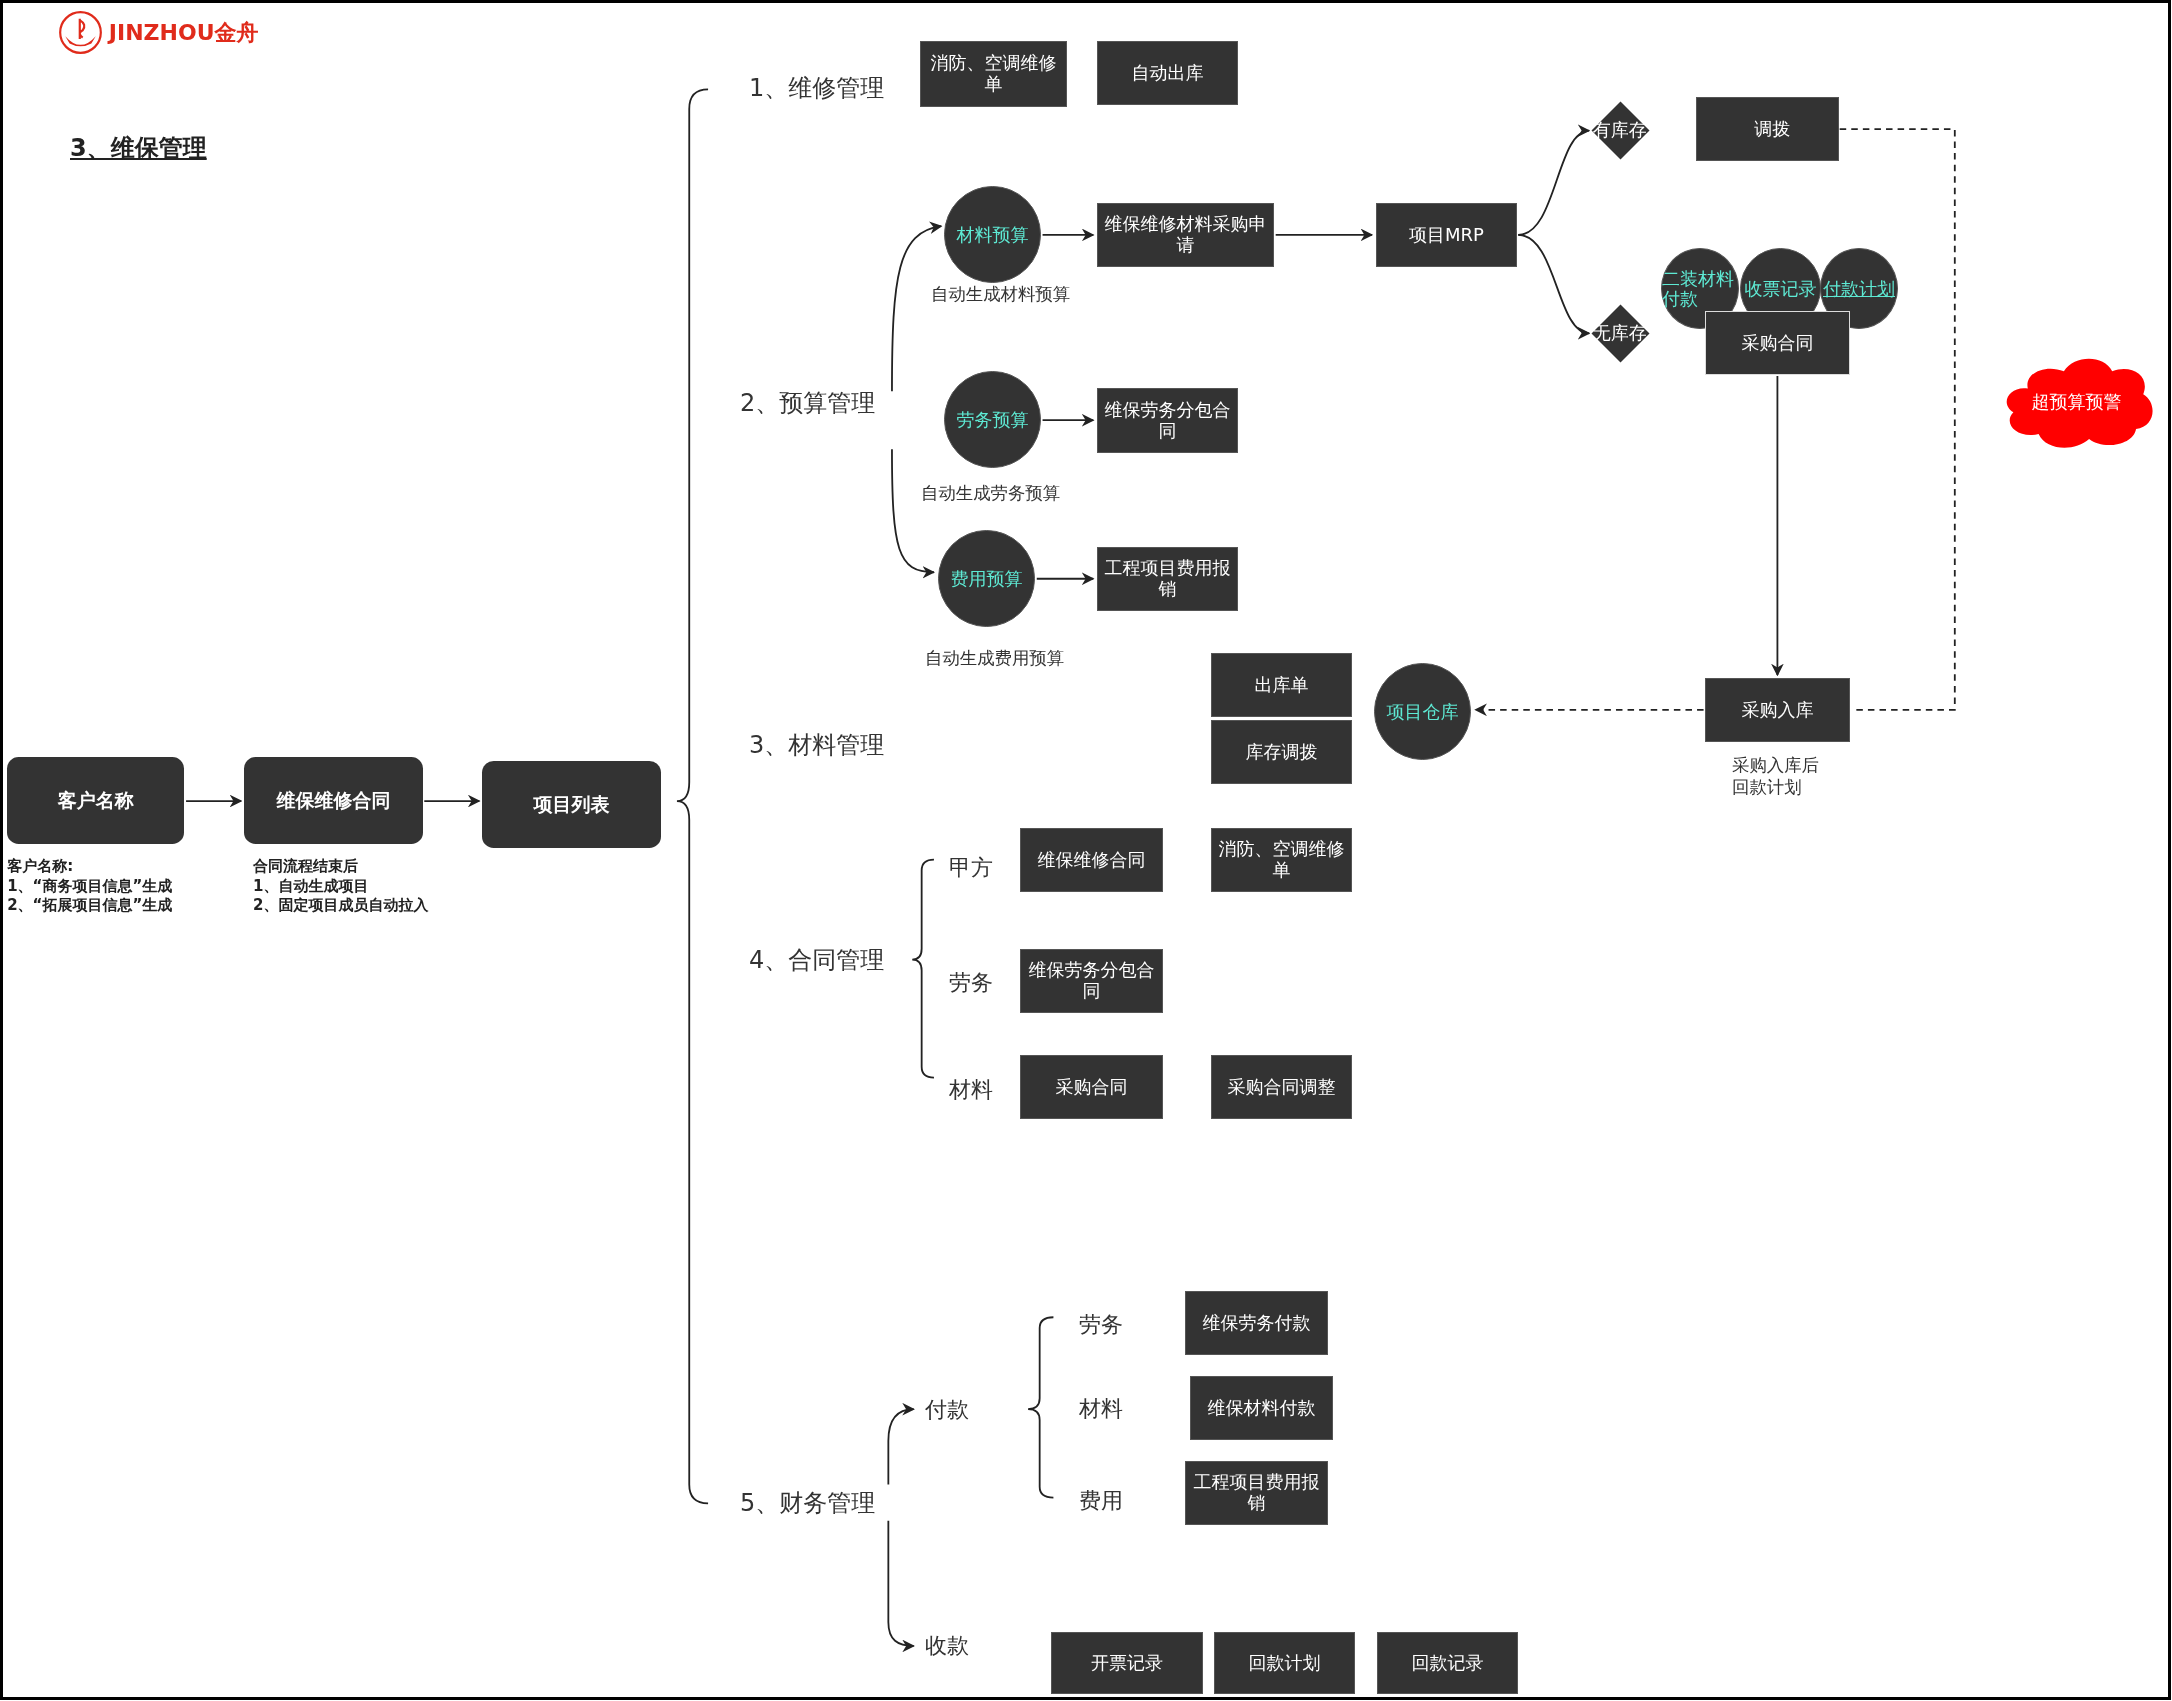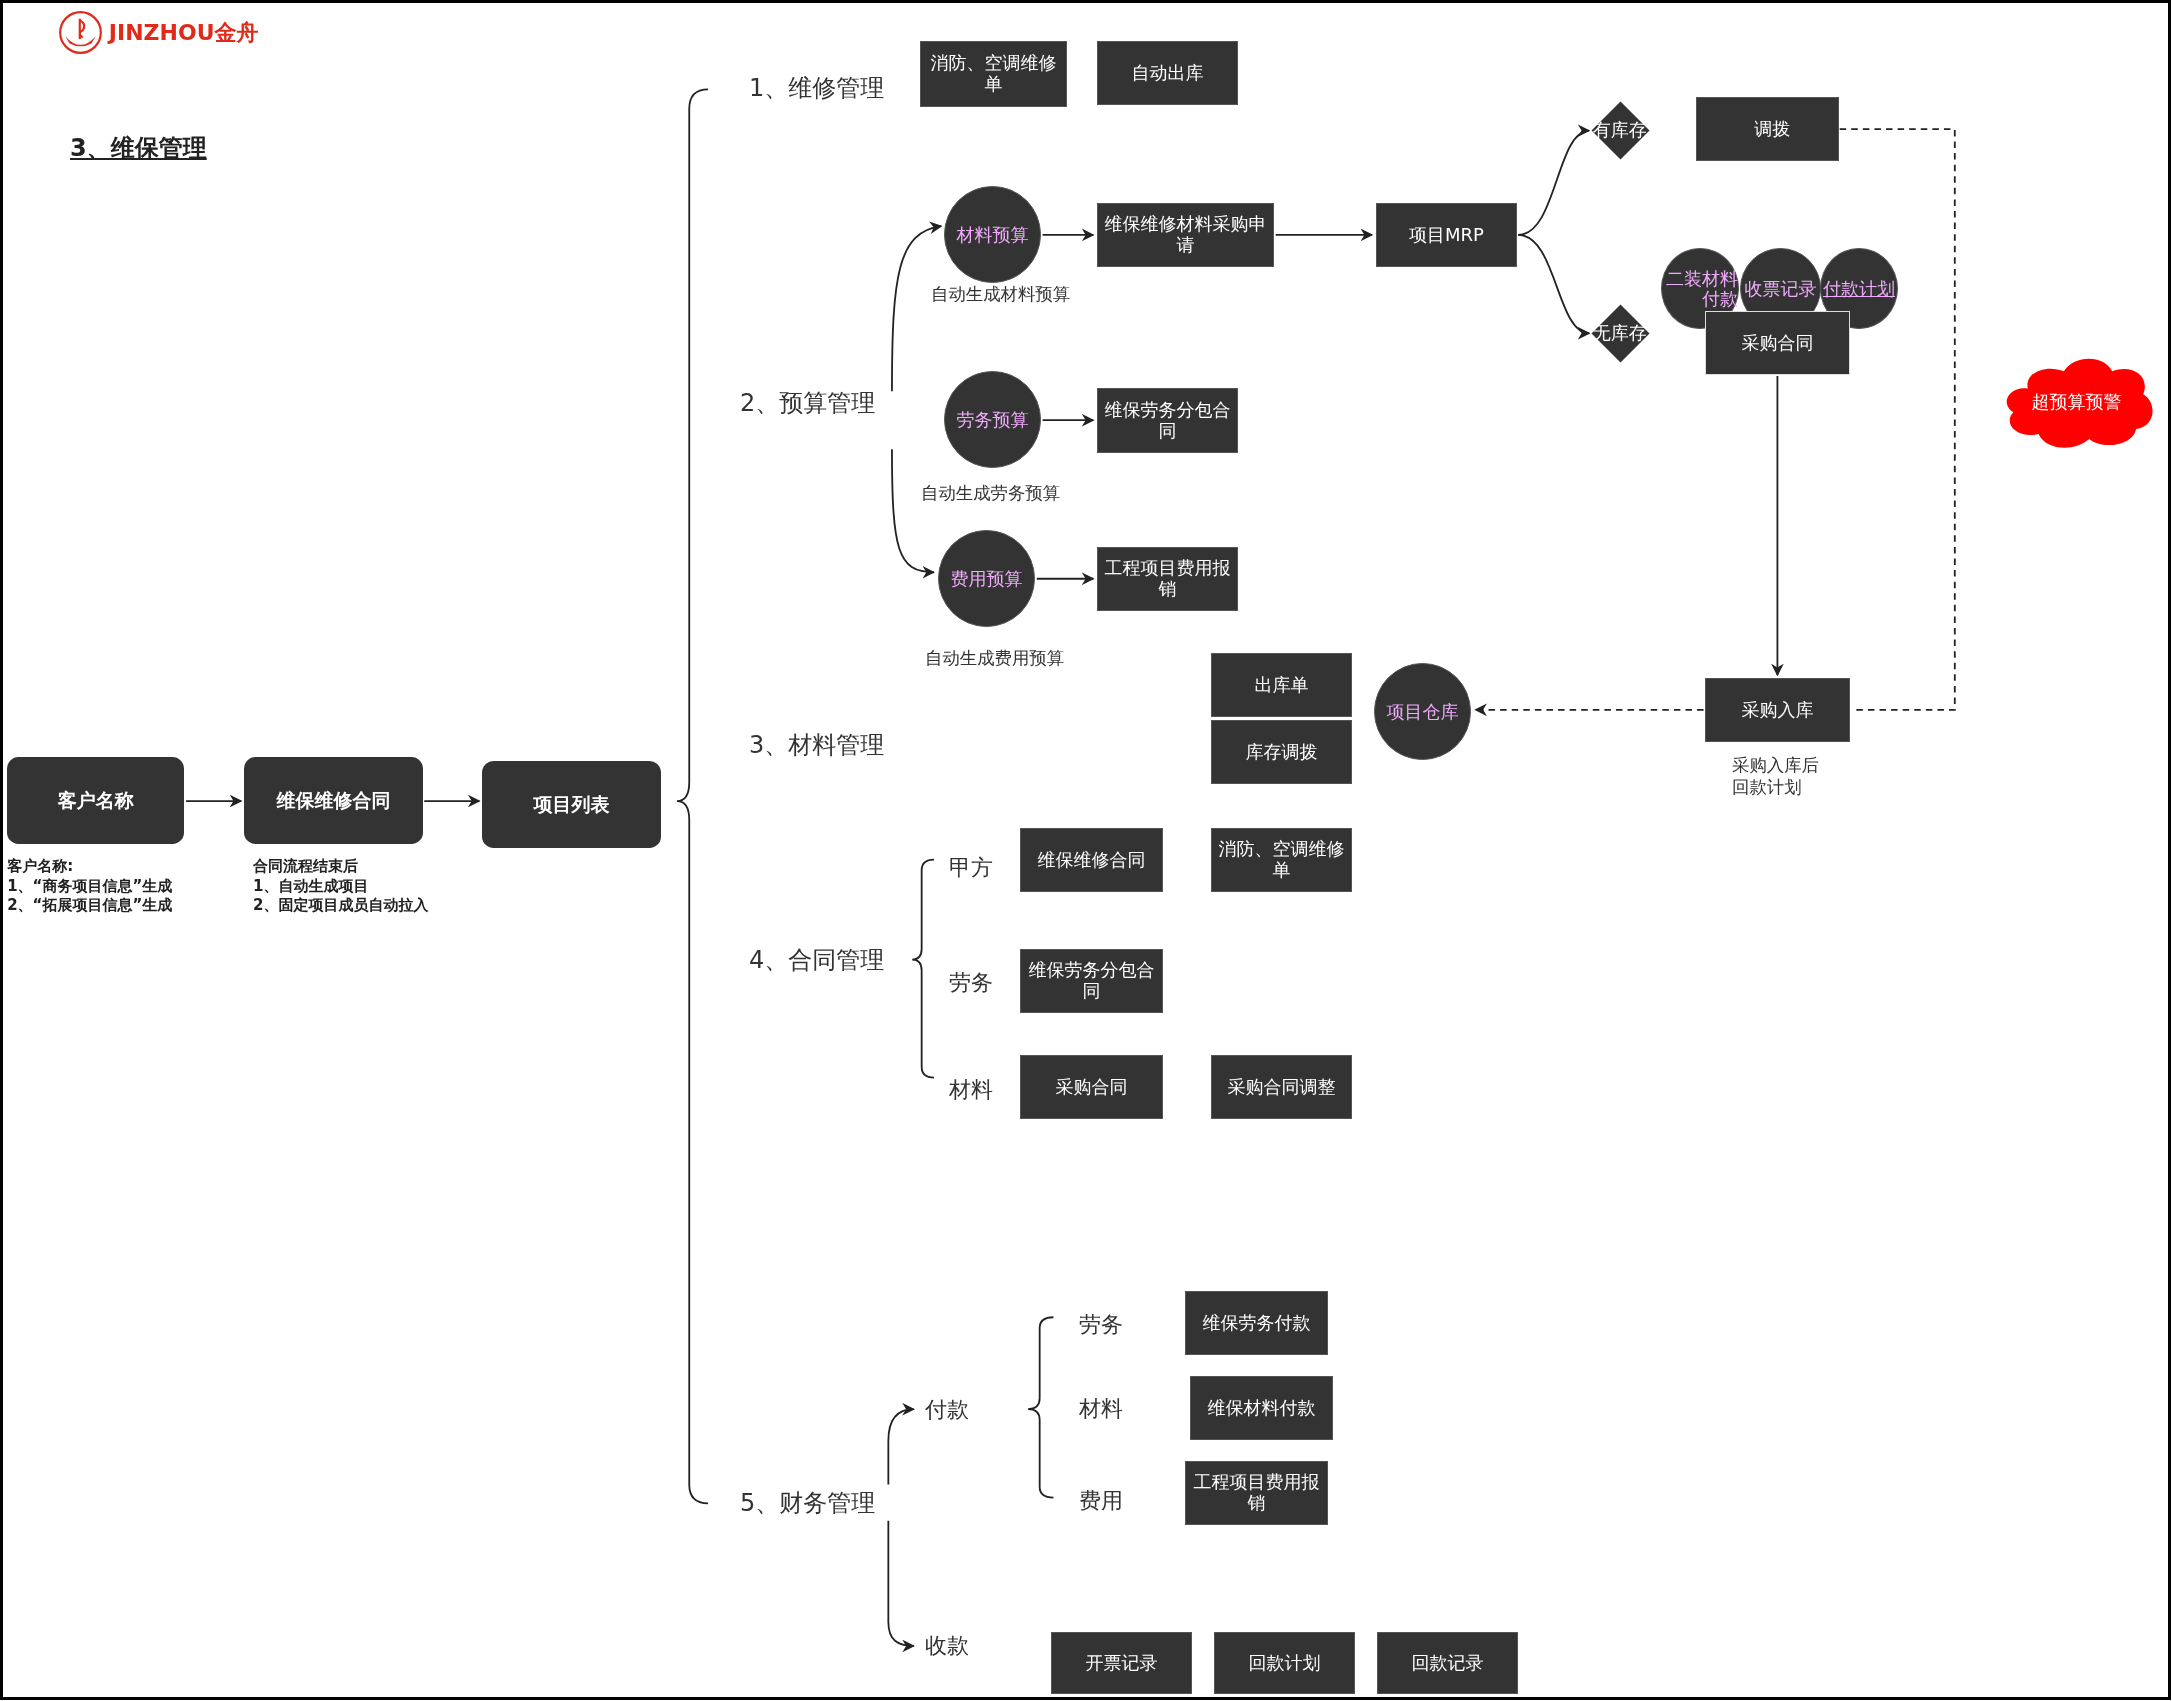--- a/index.html
+++ b/index.html
@@ -8,22 +8,22 @@
   #frame { position: absolute; left: 0; top: 0; width: 2165px; height: 1694px;
            border: 3.6px solid #000000; box-sizing: content-box; }
   #wires { position: absolute; left: 0; top: 0; width: 2172px; height: 1702px; pointer-events: none; }
   .box { position: absolute; background: #333333; color: #ffffff; display: flex;
          align-items: center; justify-content: center; text-align: center;
          font-size: 18px; line-height: 1.15; box-sizing: border-box; padding: 0 4.3px;
          border: 0.7px solid #555; }
   .rbox { position: absolute; background: #333333; color: #ffffff; display: flex;
           align-items: center; justify-content: center; font-weight: bold;
           font-size: 19px; border-radius: 11.6px; box-sizing: border-box; }
-  .circle { position: absolute; background: #333333; color: #f0abfc; border-radius: 50%;
-            display: flex; align-items: center; justify-content: center; text-align: right;
+  .circle { position: absolute; background: #333333; color: #5eead4; border-radius: 50%;
+            display: flex; align-items: center; justify-content: center; text-align: left;
             font-size: 18px; line-height: 1.1; box-sizing: border-box; border: 0.7px solid #555; }
   .diamond-wrap { position: absolute; width: 58px; height: 58px; }
   .diamond { position: absolute; left: 8.7px; top: 8.7px; width: 41px; height: 41px;
              background: #333333; transform: rotate(45deg); }
   .diamond-text { position: absolute; left: -7.2px; top: 0; width: 72px; height: 58px;
                   display: flex; align-items: center; justify-content: center;
                   color: #ffffff; font-size: 18px; white-space: nowrap; }
   .label { position: absolute; font-size: 24px; color: #333333; white-space: nowrap; }
   .sublabel { position: absolute; font-size: 17.4px; color: #333333; white-space: nowrap; }
   .note { position: absolute; font-size: 15px; font-weight: bold; color: #222; line-height: 1.3; }
@@ -167,16 +167,16 @@
 <div class="box" style="left:1211px;top:1055px;width:141px;height:64px;">采购合同调整</div>
 
 <div class="label" style="left:925px;top:1395px;font-size:22px;">付款</div>
 <div class="label" style="left:925px;top:1631px;font-size:22px;">收款</div>
 <div class="label" style="left:1079px;top:1310px;font-size:22px;">劳务</div>
 <div class="label" style="left:1079px;top:1394px;font-size:22px;">材料</div>
 <div class="label" style="left:1079px;top:1486px;font-size:22px;">费用</div>
 <div class="box" style="left:1185px;top:1291px;width:143px;height:64px;">维保劳务付款</div>
 <div class="box" style="left:1190px;top:1376px;width:143px;height:64px;">维保材料付款</div>
 <div class="box" style="left:1185px;top:1461px;width:143px;height:64px;">工程项目费用报销</div>
-<div class="box" style="left:1051px;top:1632px;width:141px;height:62px;">开票记录</div>
+<div class="box" style="left:1051px;top:1632px;width:152px;height:62px;">开票记录</div>
 <div class="box" style="left:1214px;top:1632px;width:141px;height:62px;">回款计划</div>
 <div class="box" style="left:1377px;top:1632px;width:141px;height:62px;">回款记录</div>
 
 
 </body></html>

